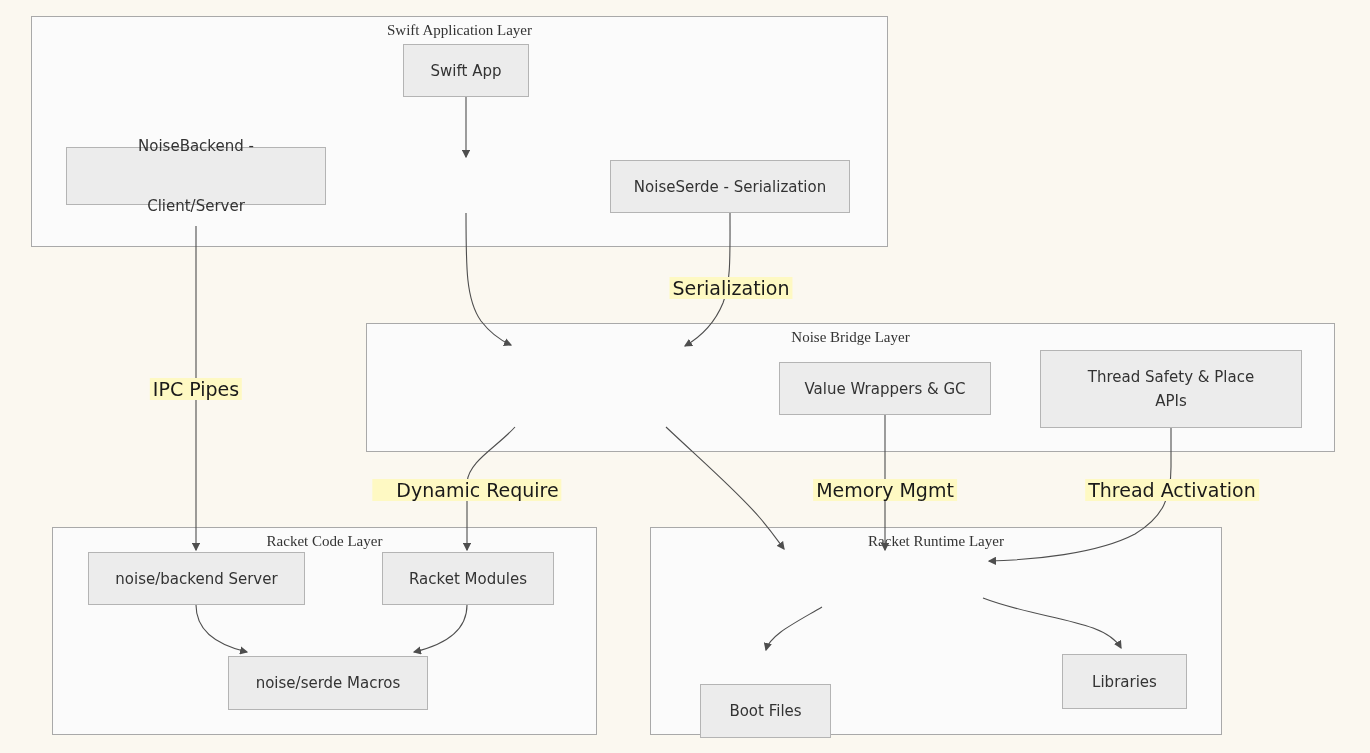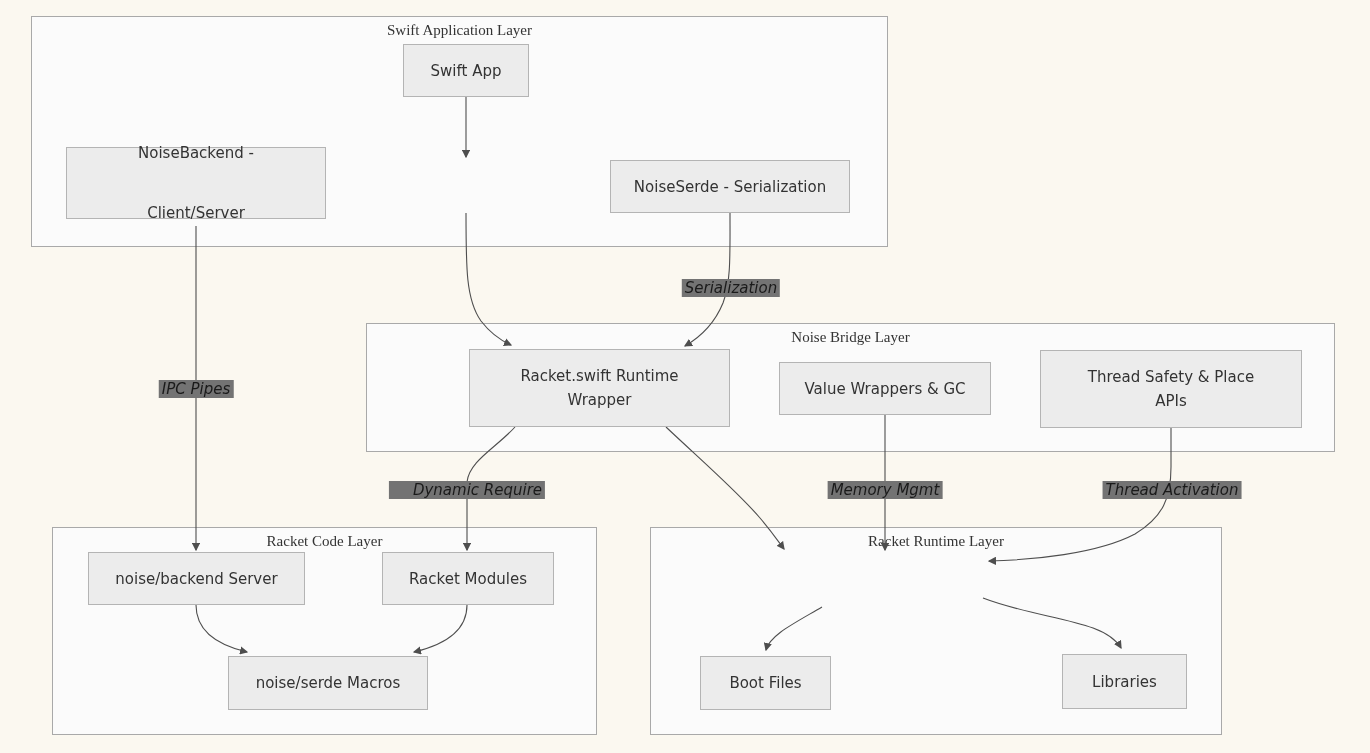--- a/index.html
+++ b/index.html
@@ -45,27 +45,26 @@
     justify-content:center;
     text-align:center;
     font-size:15px;
     color:#333;
     line-height:24px;
     z-index:3;
   }
   .edge-label{
     position:absolute;
     transform:translate(-50%,-50%);
-    background:#737373;
+    background:#fef9c3;
     padding:0 3px;
-    font-size:15px;
+    font-size:19px;
     color:#1a1a1a;
     white-space:nowrap;
     z-index:4;
-    font-style:italic;
   }
 </style>
 </head>
 <body>
 
 <div class="canvas">
 
   <div class="cluster" style="left:31px;top:16px;width:857px;height:231px;">
     <div class="cluster-title">Swift Application Layer</div>
   </div>
@@ -101,34 +100,30 @@
       <path d="M 467,605 C 467,629 448,644 414,652" marker-end="url(#arrow)"></path>
       <path d="M 822,607 C 793,624 770,635 766,650" marker-end="url(#arrow)"></path>
       <path d="M 983,598 C 1040,620 1104,619 1121,648" marker-end="url(#arrow)"></path>
     </g>
   </svg>
 
   <div class="node" style="left:403px;top:44px;width:126px;height:53px;">
     <span>Swift App</span>
   </div>
 
-  <div class="node" style="left:66px;top:147px;width:260px;height:72px;gap:36px;">
+  <div class="node" style="left:66px;top:147px;width:260px;height:58px;gap:36px;">
     <span>NoiseBackend -</span>
     <span>Client/Server</span>
   </div>
 
 
   <div class="node" style="left:610px;top:160px;width:240px;height:53px;">
     <span>NoiseSerde - Serialization</span>
   </div>
 
-  <div class="node" style="left:469px;top:349px;width:261px;height:78px;">
-    <span>Racket.swift Runtime</span>
-    <span>Wrapper</span>
-  </div>
 
   <div class="node" style="left:779px;top:362px;width:212px;height:53px;">
     <span>Value Wrappers &amp; GC</span>
   </div>
 
   <div class="node" style="left:1040px;top:350px;width:262px;height:78px;">
     <span>Thread Safety &amp; Place</span>
     <span>APIs</span>
   </div>
 
@@ -138,21 +133,21 @@
 
   <div class="node" style="left:382px;top:552px;width:172px;height:53px;">
     <span>Racket Modules</span>
   </div>
 
   <div class="node" style="left:228px;top:656px;width:200px;height:54px;">
     <span>noise/serde Macros</span>
   </div>
 
 
-  <div class="node" style="left:700px;top:656px;width:131px;height:54px;">
+  <div class="node" style="left:700px;top:684px;width:131px;height:54px;">
     <span>Boot Files</span>
   </div>
 
   <div class="node" style="left:1062px;top:654px;width:125px;height:55px;">
     <span>Libraries</span>
   </div>
 
   <div class="edge-label" style="left:731px;top:288px;">Serialization</div>
   <div class="edge-label" style="left:196px;top:389px;">IPC Pipes</div>
   <div class="edge-label" style="left:467px;top:490px;padding-left:24px;">Dynamic Require</div>

